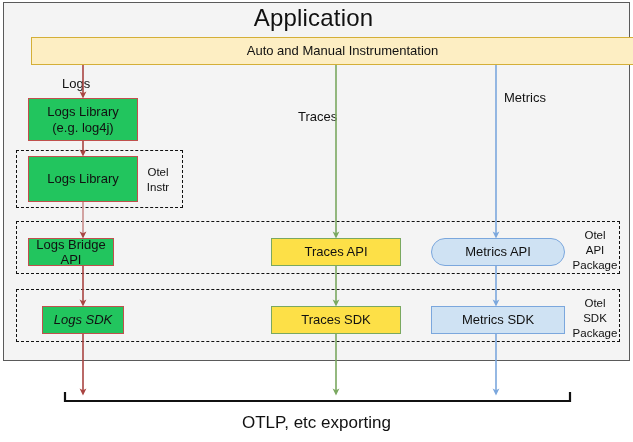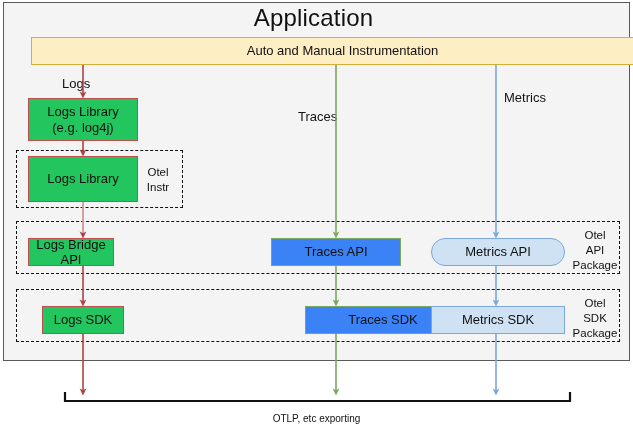--- a/index.html
+++ b/index.html
@@ -22,42 +22,42 @@
   }
 
   
   .node{
     position:absolute;box-sizing:border-box;
     display:flex;align-items:center;justify-content:center;
     text-align:center;line-height:1.18;font-size:13px;color:#111;
   }
   .node.yellow{background:#fdeec3;border:1.3px solid #d4af37;}
   .node.red   {background:#22c55e;border:1.3px solid #c0504d;}
-  .node.green {background:#3b82f6;border:1.3px solid #7aa860;justify-content:center;}
+  .node.green {background:#fde047;border:1.3px solid #7aa860;justify-content:center;}
   .node.blue  {background:#cfe2f3;border:1.3px solid #7ba7dd;}
 
   
   .group{
     position:absolute;box-sizing:border-box;
     border:1.6px dashed #111;background:transparent;
   }
   .group-label{
     position:absolute;font-size:11.5px;color:#111;text-align:center;
     line-height:1.32;white-space:pre-line;
   }
 
   
   .edge-label{
     position:absolute;font-size:13px;color:#111;white-space:nowrap;
   }
 
   
   .export-caption{
     position:absolute;left:0;top:413px;width:633px;text-align:center;
-    font-size:10px;color:#111;
+    font-size:17px;color:#111;
   }
 
   svg.wires{position:absolute;left:0;top:0;width:633px;height:442px;
             overflow:visible;pointer-events:none;}
 </style>
 </head>
 <body>
 
 <div id="stage">
 
@@ -97,24 +97,24 @@
   </div>
   <div class="node blue" style="left:431px;top:238px;width:134px;height:28px;border-radius:14px;">
     <span>Metrics API</span>
   </div>
 
   <div class="group" style="left:16px;top:289px;width:604px;height:53px;"></div>
   <div class="group-label" style="left:572px;top:296px;width:46px;">Otel
 SDK
 Package</div>
 
-  <div class="node red" style="left:42px;top:306px;width:82px;height:28px;">
+  <div class="node red" style="left:42px;top:306px;width:82px;height:28px;font-style:italic;">
     <span>Logs SDK</span>
   </div>
-  <div class="node green" style="left:271px;top:306px;width:156px;height:28px;margin-left:34px;">
+  <div class="node green" style="left:271px;top:306px;width:130px;height:28px;">
     <span>Traces SDK</span>
   </div>
   <div class="node blue" style="left:431px;top:306px;width:134px;height:28px;">
     <span>Metrics SDK</span>
   </div>
 
   <svg class="wires" viewBox="0 0 633 442">
     <defs>
       <marker id="ah-red" markerWidth="9" markerHeight="9" refX="4.2" refY="4" orient="auto" markerUnits="userSpaceOnUse">
         <path d="M0.6,0.6 L7.8,4 L0.6,7.4 L2.4,4 Z" fill="#a94442"></path>

